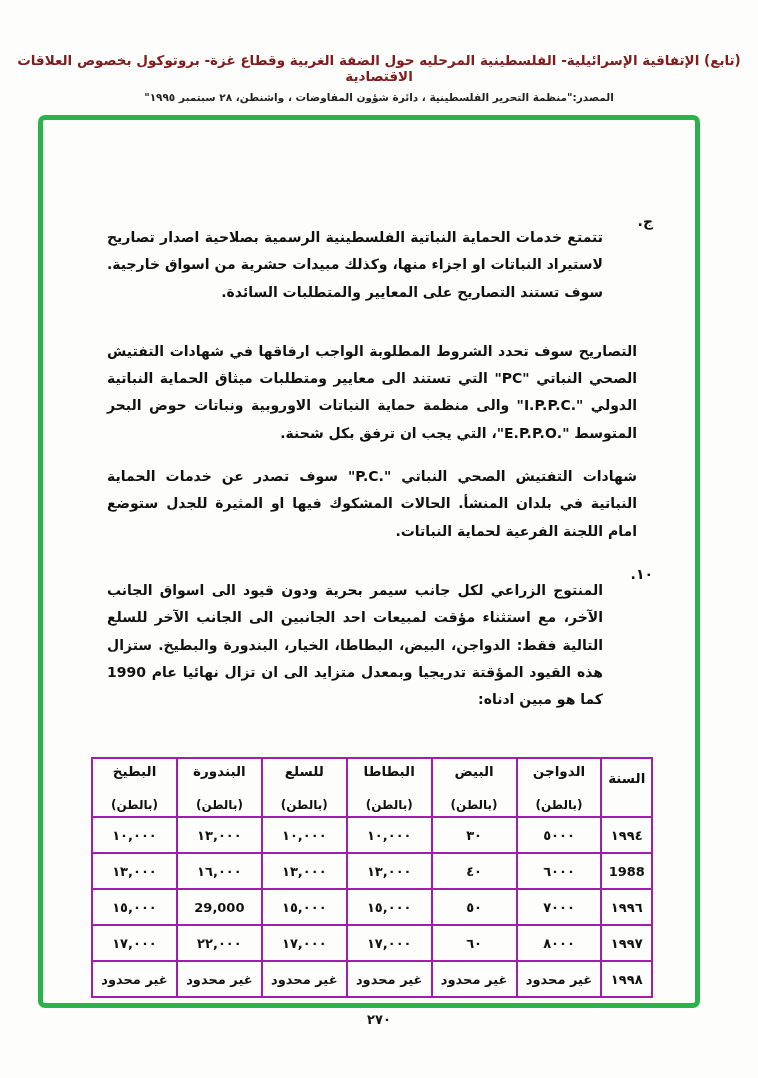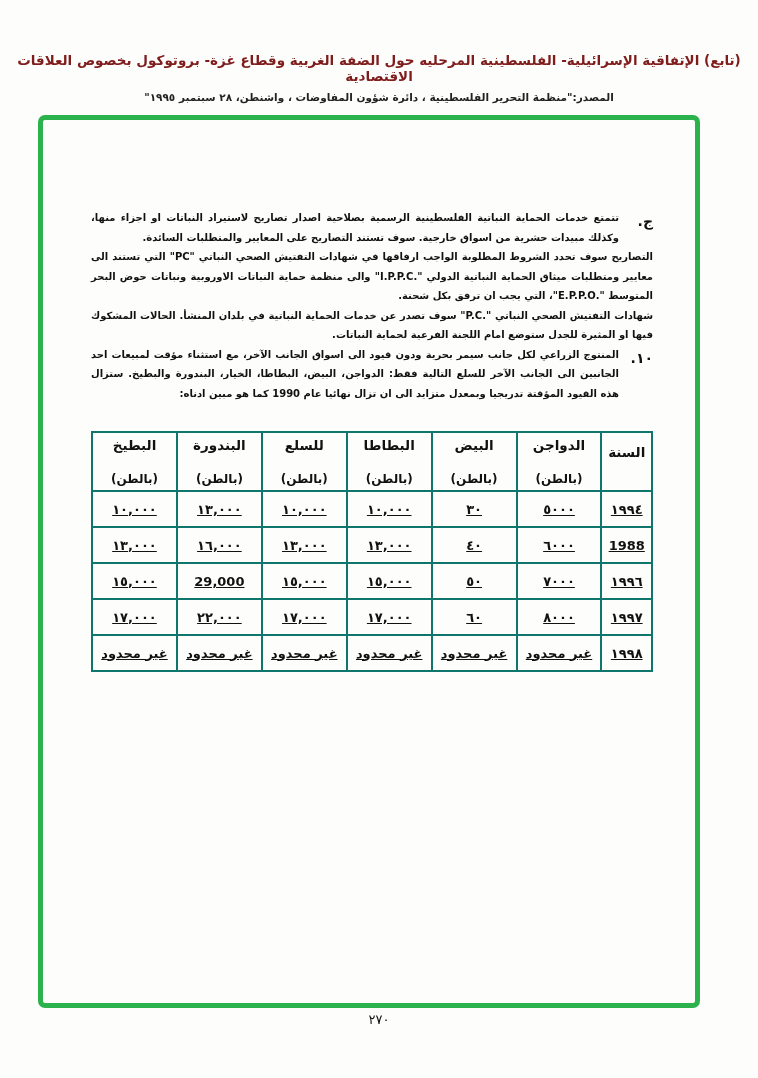--- a/index.html
+++ b/index.html
@@ -44,22 +44,22 @@
     border-radius: 7px;
     background: #fdfdfb;
     box-sizing: content-box;
   }
   .content {
     direction: rtl;
     padding: 88px 42px 0 48px;
     color: #111;
   }
   .para, .item-text {
-    margin: 0;
-    font-size: 10px;
+    margin: 16px;
+    font-size: 14px;
     font-weight: bold;
     line-height: 1.95;
     text-align: justify;
     text-justify: inter-word;
   }
   .list-item {
     display: flex;
     align-items: flex-start;
   }
   .marker {
@@ -69,40 +69,40 @@
     line-height: 1.95;
   }
   .list-item .item-text { flex: 1; }
   .quota-table {
     width: 100%;
     border-collapse: collapse;
     direction: rtl;
     margin-top: 28px;
   }
   .quota-table th, .quota-table td {
-    border: 2px solid #0f766e;
+    border: 2px solid #a21caf;
     text-align: center;
     vertical-align: middle;
     font-size: 13px;
     font-weight: bold;
     color: #111;
     padding: 4px 2px;
   }
   .quota-table thead th { height: 48px; }
-  .quota-table tbody td { height: 26px; text-decoration: underline; }
+  .quota-table tbody td { height: 26px; }
   .col-title { font-size: 13.5px; }
   .col-unit { font-size: 12px; margin-top: 19px; }
   .page-number {
     position: absolute;
     top: 1012px;
     left: 0;
     width: 758px;
     text-align: center;
     font-size: 13px;
-    font-weight: normal;
+    font-weight: bold;
     color: #111;
   }
 </style>
 </head>
 <body>
 
 <div class="page">
 
   <div class="header">
     <div class="header-line1">(تابع) الإتفاقية الإسرائيلية- الفلسطينية المرحليه حول الضفة الغربية وقطاع غزة- بروتوكول بخصوص العلاقات الاقتصادية</div>

